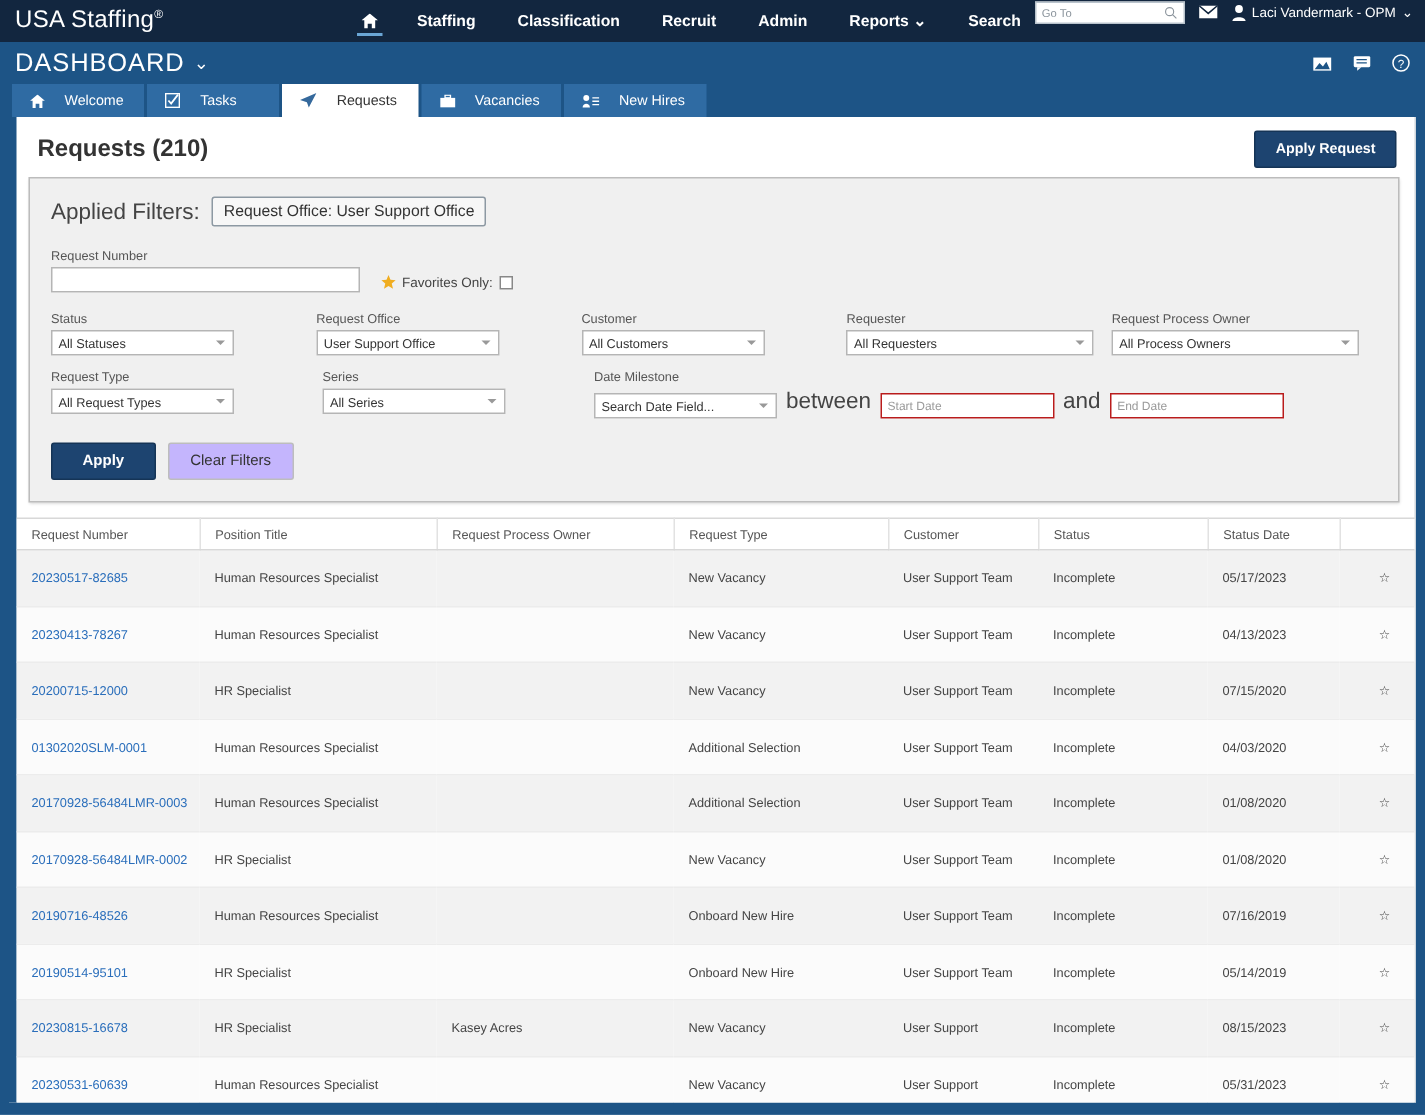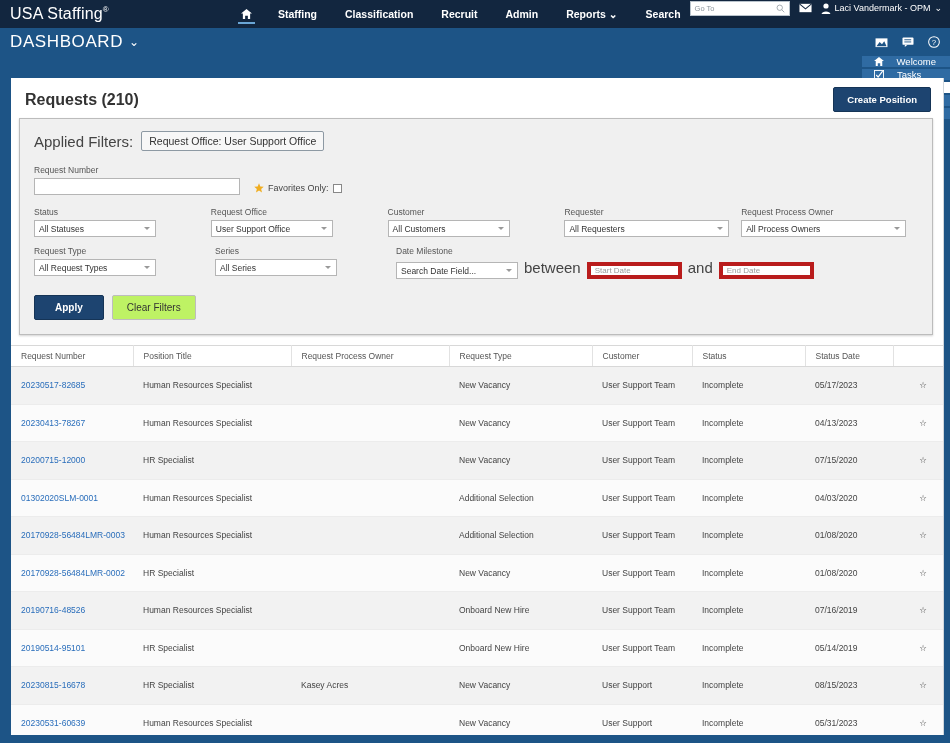--- a/index.html
+++ b/index.html
@@ -105,21 +105,20 @@
   }
 
   
   .tabstrip {
     height: 22px;
     background: #1d5486;
     display: flex;
     align-items: flex-end;
     padding-left: 8px;
     gap: 2px;
-    flex-direction: column;
   }
   .tab {
     height: 22px;
     background: #2f6ba3;
     color: #ffffff;
     font-size: 9.5px;
     display: flex;
     align-items: center;
     gap: 13px;
     padding: 0 14px 0 12px;
@@ -212,35 +211,35 @@
   .selbox .caret {
     position: absolute; right: 5px; top: 6px;
     width: 0; height: 0;
     border-left: 3px solid transparent;
     border-right: 3px solid transparent;
     border-top: 3px solid #999;
   }
   .selbox.wide { width: 165px; }
   .dateline { display: flex; align-items: flex-end; gap: 6px; }
   .datein {
-    width: 95px; height: 17px;
-    background: #fff; border: 4px solid #b91c1c;
+    width: 116px; height: 17px;
+    background: #fff; border: 1px solid #b91c1c;
     font-size: 8px; color: #9a9a9a;
     display: flex; align-items: center; padding: 0 4px;
   }
   .conj { font-size: 15px; color: #444; padding-bottom: 3px; }
   .btnrow { display: flex; gap: 8px; margin-top: 16px; }
   .btn-apply {
     background: #1d4470; color: #fff;
     font-size: 10px; font-weight: bold;
     border: 1px solid #153456; border-radius: 2px;
     padding: 6px 20px; cursor: pointer;
   }
   .btn-clear {
-    background: #bef264; color: #333;
+    background: #c4b5fd; color: #333;
     font-size: 10px;
     border: 1px solid #bdbdbd; border-radius: 2px;
     padding: 6px 14px; cursor: pointer;
   }
 
   
   .tablewrap { margin-top: 10px; }
   table.reqtable {
     width: 100%;
     border-collapse: collapse;
@@ -386,21 +385,21 @@
         </svg>
       </span>
     <span>New Hires</span>
   </div>
 </div>
 
 <div class="content">
 
   <div class="pagehead">
     <div class="pagetitle">Requests (210)</div>
-    <button class="btn-primary">Create Position</button>
+    <button class="btn-primary">Apply Request</button>
   </div>
 
   <div class="filterwrap">
     <div class="filterpanel">
 
       <div class="applied">
         <span class="applied-label">Applied Filters:</span>
         <span class="chip">Request Office: User Support Office</span>
       </div>
 

